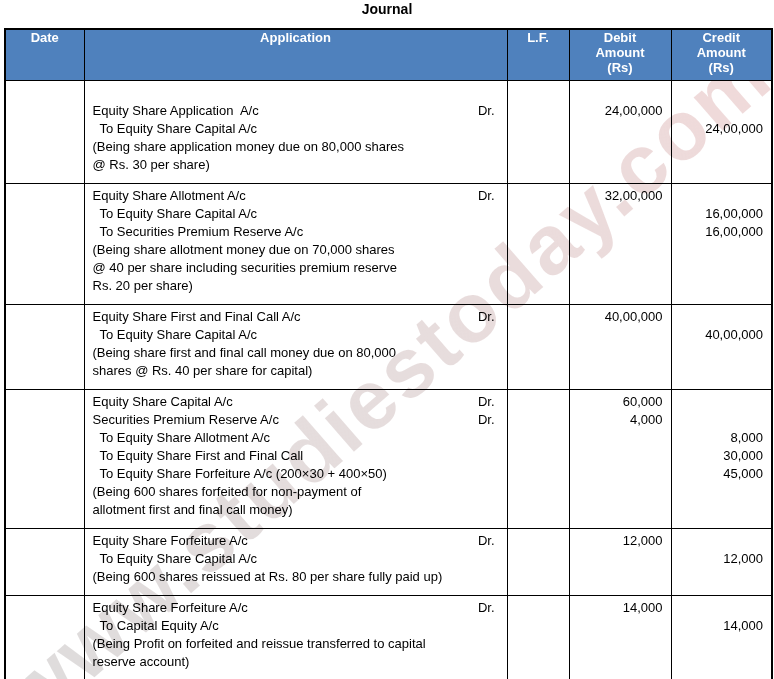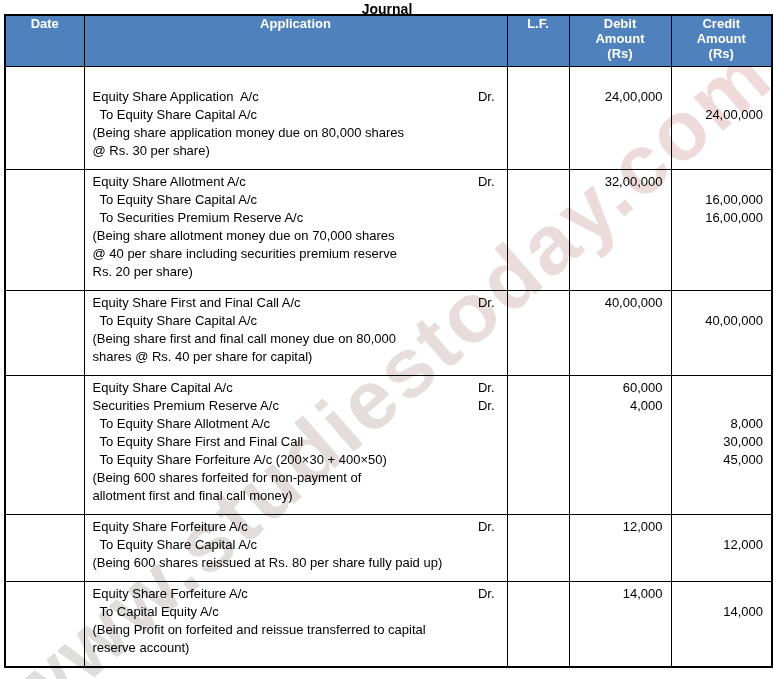--- a/index.html
+++ b/index.html
@@ -15,21 +15,21 @@
   .page {
     position: relative;
     width: 774px;
     height: 679px;
   }
   .title {
     text-align: center;
     font-weight: bold;
     font-size: 14px;
     color: #000;
-    height: 14px;
+    height: 28px;
     line-height: 19px;
     position: relative;
     z-index: 2;
   }
   table.journal {
     border-collapse: collapse;
     table-layout: fixed;
     width: 767px;
     margin-left: 4px;
     position: relative;

